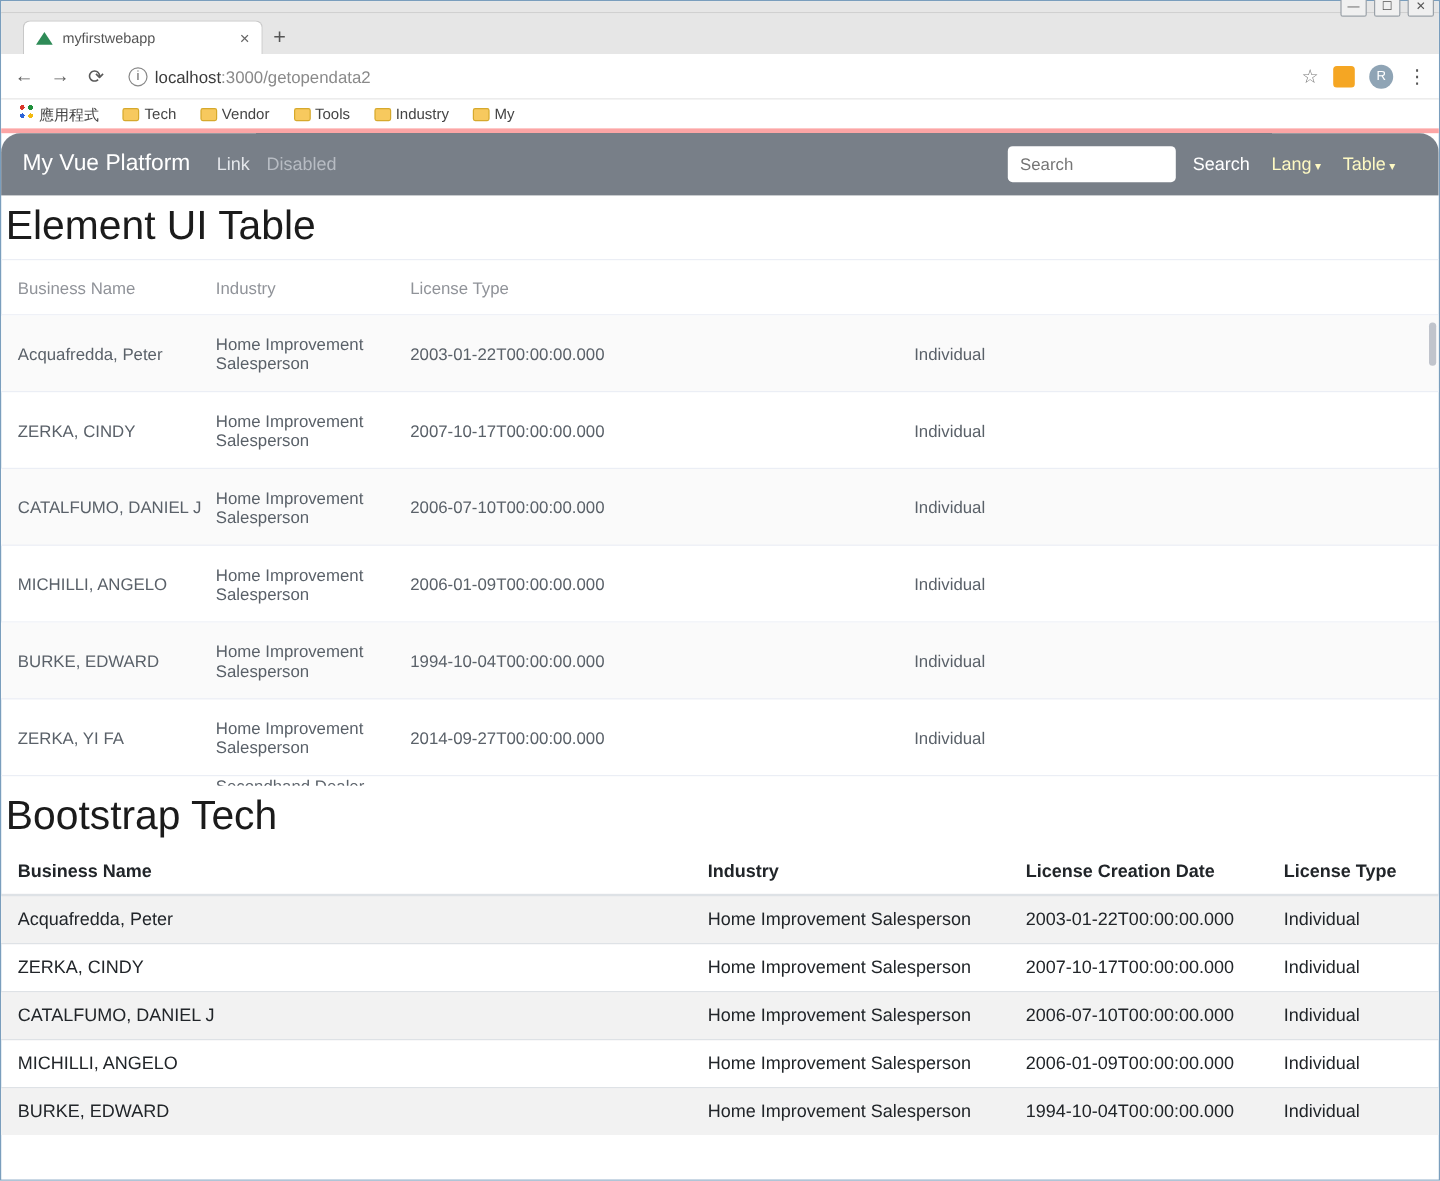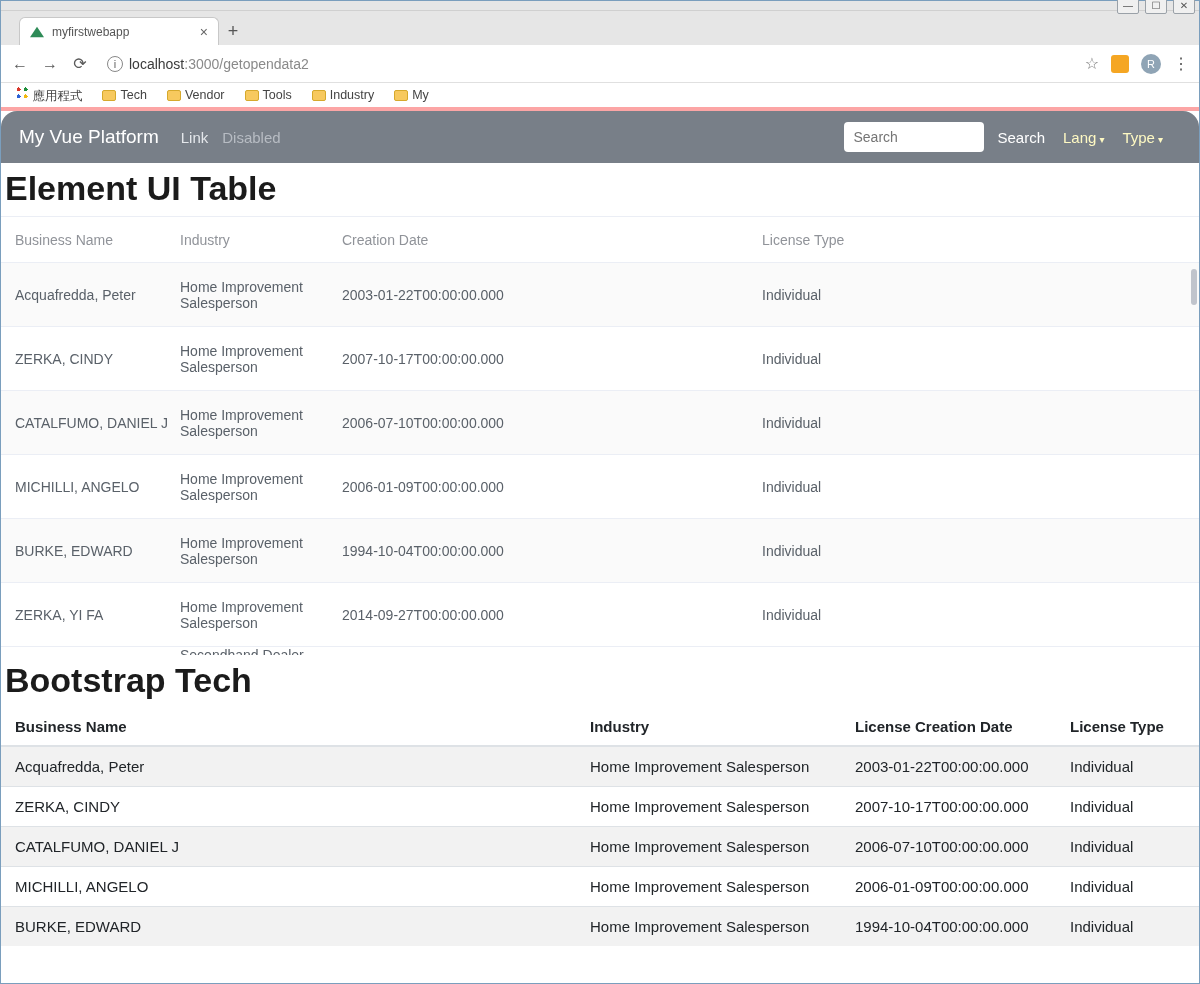--- a/index.html
+++ b/index.html
@@ -45,21 +45,21 @@
   .navbar{height:52px;background:#787f88;display:flex;align-items:center;padding:0 18px;color:#fff;}
   .brand{font-size:19px;font-weight:500;margin-right:22px;color:#fff;}
   .navlink{font-size:15px;color:#e4e7eb;margin-right:14px;}
   .navlink.disabled{color:#b7bcc3;}
   .spacer{flex:1;}
   .searchbox{height:30px;width:140px;border-radius:4px;border:none;padding:0 10px;font-size:14px;color:#555;margin-right:14px;}
   .navtext{font-size:15px;color:#fff;margin-right:18px;}
   .navtext.dim{color:#fef9c3;}
   .caret{font-size:10px;margin-left:3px;}
 
-  h1.section{font-size:34px;font-weight:700;color:#1b1b1b;margin:6px 4px 8px;}
+  h1.section{font-size:34px;font-weight:400;color:#1b1b1b;margin:6px 4px 8px;}
 
   
   .el-wrap{position:relative;border-top:1px solid #ebeef5;}
   .el-head,.el-row{display:flex;align-items:center;padding:0 14px;}
   .el-head{height:46px;color:#909399;font-size:14px;border-bottom:1px solid #ebeef5;}
   .el-row{min-height:64px;border-bottom:1px solid #ebeef5;color:#5a6169;font-size:14px;}
   .el-row:nth-child(odd){background:#fafafa;}
   .c1{width:165px;}
   .c2{width:162px;padding-right:8px;}
   .c3{width:420px;}
@@ -133,30 +133,29 @@
    <div class="page-scroll">
 
     <div class="navbar">
       <span class="brand">My Vue Platform</span>
       <span class="navlink">Link</span>
       <span class="navlink disabled">Disabled</span>
       <span class="spacer"></span>
       <input class="searchbox" placeholder="Search" style="">
       <span class="navtext">Search</span>
       <span class="navtext dim"><span>Lang</span><span class="caret">▾</span></span>
-      <span class="navtext dim"><span>Type</span><span class="caret">▾</span></span>
+      <span class="navtext dim"><span>Table</span><span class="caret">▾</span></span>
     </div>
 
     <h1 class="section">Element UI Table</h1>
 
     <div class="el-wrap">
       <div class="el-head">
         <div class="c1">Business Name</div>
         <div class="c2">Industry</div>
-        <div class="c3">Creation Date</div>
         <div class="c4">License Type</div>
       </div>
       <div class="el-scroll">
         <div id="el-rows">
               <div class="el-row">
                 <div class="c1">Acquafredda, Peter</div>
                 <div class="c2">Home Improvement Salesperson</div>
                 <div class="c3">2003-01-22T00:00:00.000</div>
                 <div class="c4">Individual</div>
               </div>

